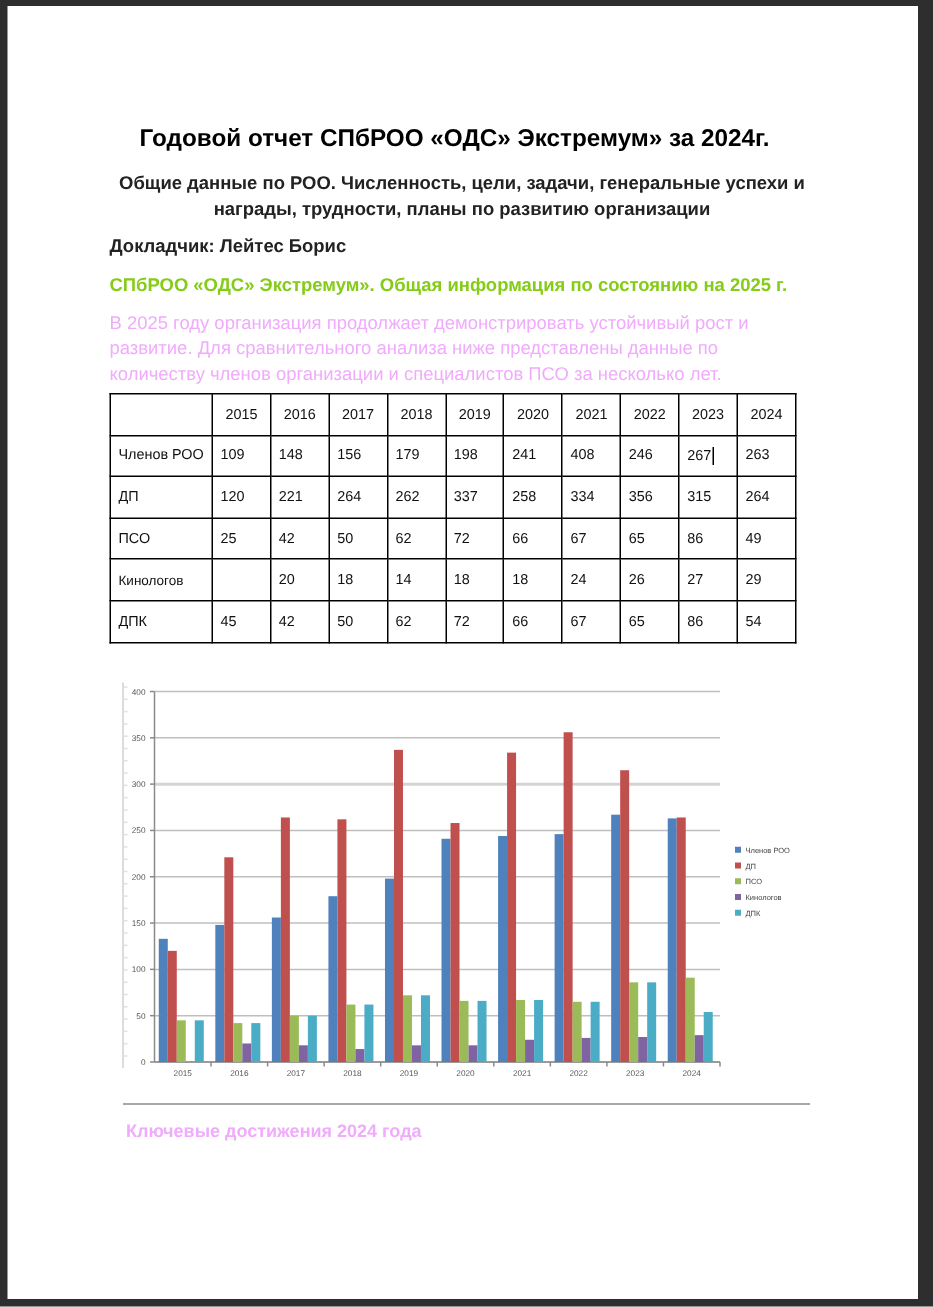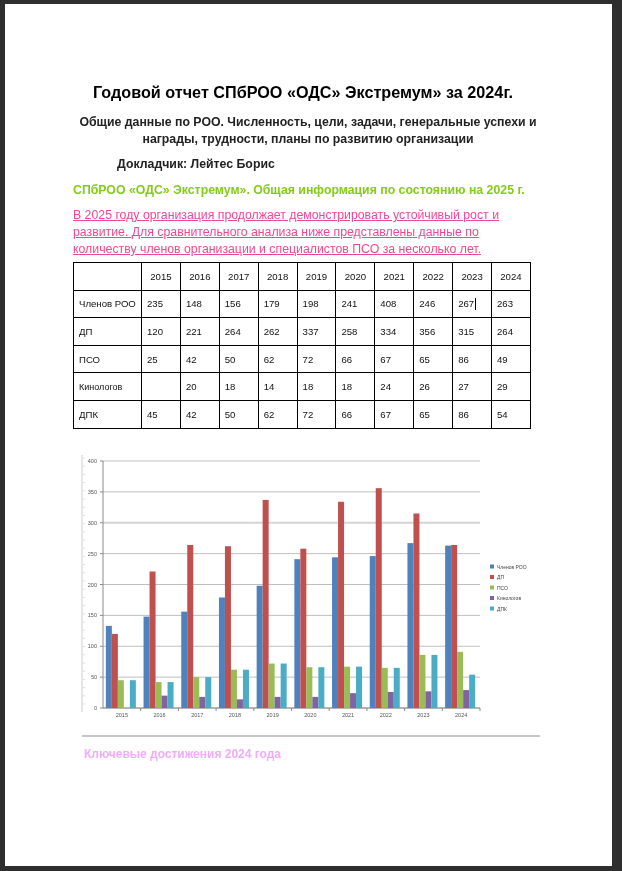--- a/index.html
+++ b/index.html
@@ -6,23 +6,23 @@
     body {
       width: 622px; height: 871px; background: #2e2e2e; position: relative; overflow: hidden;
       font-family: "Liberation Sans", sans-serif;
     }
     .page {
       position: absolute; left: 5px; top: 4px; width: 607px; height: 862px; background: #ffffff;
     }
     .abs { position: absolute; color: #1a1a1a; }
     .title { left: 73px; top: 83px; font-size: 16.2px; font-weight: bold; color: #000; white-space: nowrap; margin-left: 20px; }
     .subtitle { left: 73px; top: 114px; width: 470px; font-size: 12.3px; font-weight: bold; line-height: 17px; color: #222; text-align: center; }
-    .speaker { left: 73px; top: 157px; font-size: 12.3px; font-weight: bold; color: #222; white-space: nowrap; margin-left: 44px; }
+    .speaker { left: 73px; top: 157px; font-size: 12.3px; font-weight: bold; color: #222; white-space: nowrap; }
     .section { left: 73px; top: 183px; font-size: 12.3px; font-weight: bold; color: #84cc16; white-space: nowrap; }
-    .para { left: 73px; top: 207px; width: 470px; font-size: 12.3px; line-height: 17px; color: #ec4899; text-decoration: underline; }
+    .para { left: 73px; top: 207px; width: 470px; font-size: 12.3px; line-height: 17px; color: #f0abfc; }
     .footer-heading { left: 84px; top: 747px; font-size: 12px; font-weight: bold; color: #f0abfc; white-space: nowrap; }
 
     table.data {
       position: absolute; left: 73px; top: 262px; border-collapse: collapse;
       font-size: 9.6px; color: #111;
     }
     table.data td {
       border: 1px solid #000; height: 27.6px; padding: 0 0 0 5px; vertical-align: middle; box-sizing: border-box;
     }
     table.data td.rowhead { width: 68px; }
@@ -54,21 +54,21 @@
         <td class="num">2018</td>
         <td class="num">2019</td>
         <td class="num">2020</td>
         <td class="num">2021</td>
         <td class="num">2022</td>
         <td class="num">2023</td>
         <td class="num">2024</td>
       </tr>
       <tr>
         <td class="rowhead">Членов РОО</td>
-        <td class="num"><span>235</span></td>
+        <td class="num"><span>109</span></td>
         <td class="num"><span>148</span></td>
         <td class="num"><span>156</span></td>
         <td class="num"><span>179</span></td>
         <td class="num"><span>198</span></td>
         <td class="num"><span>241</span></td>
         <td class="num"><span>408</span></td>
         <td class="num"><span>246</span></td>
         <td class="num"><span>267</span><span class="cursor"></span></td>
         <td class="num"><span>263</span></td>
       </tr>

